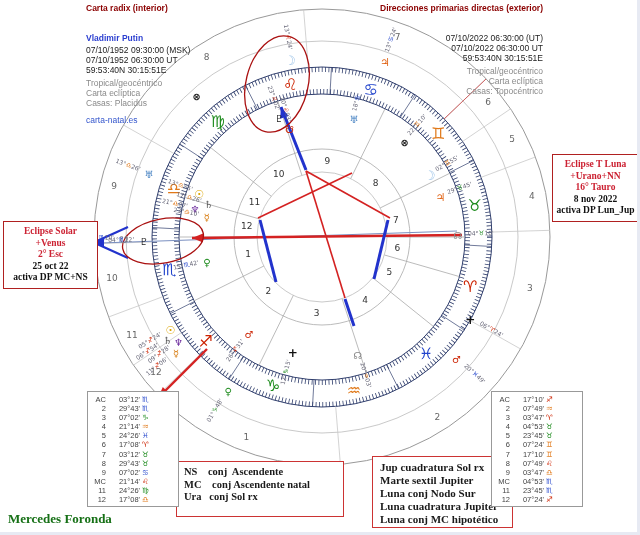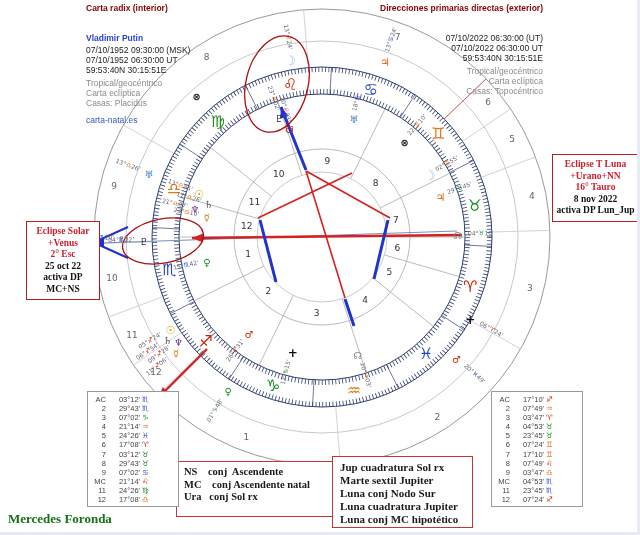--- a/index.html
+++ b/index.html
@@ -225,21 +225,21 @@
       <div class="ln">59:53:40N 30:15:51E</div>
     </div>
   <div class="gap"></div>
   <div>
       <div class="meta">Tropical/geocéntrico</div>
       <div class="meta">Carta eclíptica</div>
       <div class="meta">Casas: Topocéntrico</div>
     </div>
 </div>
 
-<div class="abs ebox" style="left:26px;top:221px;width:74px">
+<div class="abs ebox" style="left:3px;top:221px;width:95px">
   <div>
       <div class="red">Eclipse Solar</div>
       <div class="red">+Venus</div>
       <div class="red">2° Esc</div>
     </div>
   <div>
       <div class="blk">25 oct 22</div>
       <div class="blk">activa DP MC+NS</div>
     </div>
 </div>
@@ -256,21 +256,21 @@
     </div>
 </div>
 
 <div id="abox1" class="abs abox" style="left:176px;top:461px;width:168px;height:56px">
   <div>
       <div class="ln">NS    conj  Ascendente</div>
       <div class="ln">MC    conj Ascendente natal</div>
       <div class="ln">Ura   conj Sol rx</div>
     </div>
 </div>
-<div id="abox2" class="abs abox" style="left:332px;top:456px;width:141px;height:72px">
+<div id="abox2" class="abs abox" style="left:372px;top:456px;width:141px;height:72px">
   <div>
       <div class="ln">Jup cuadratura Sol rx</div>
       <div class="ln">Marte sextil Jupiter</div>
       <div class="ln">Luna conj Nodo Sur</div>
       <div class="ln">Luna cuadratura Jupiter</div>
       <div class="ln">Luna conj MC hipotético</div>
     </div>
 </div>
 
 <div id="table-natal" class="abs ptable" style="left:87px;top:391px;width:92px">

